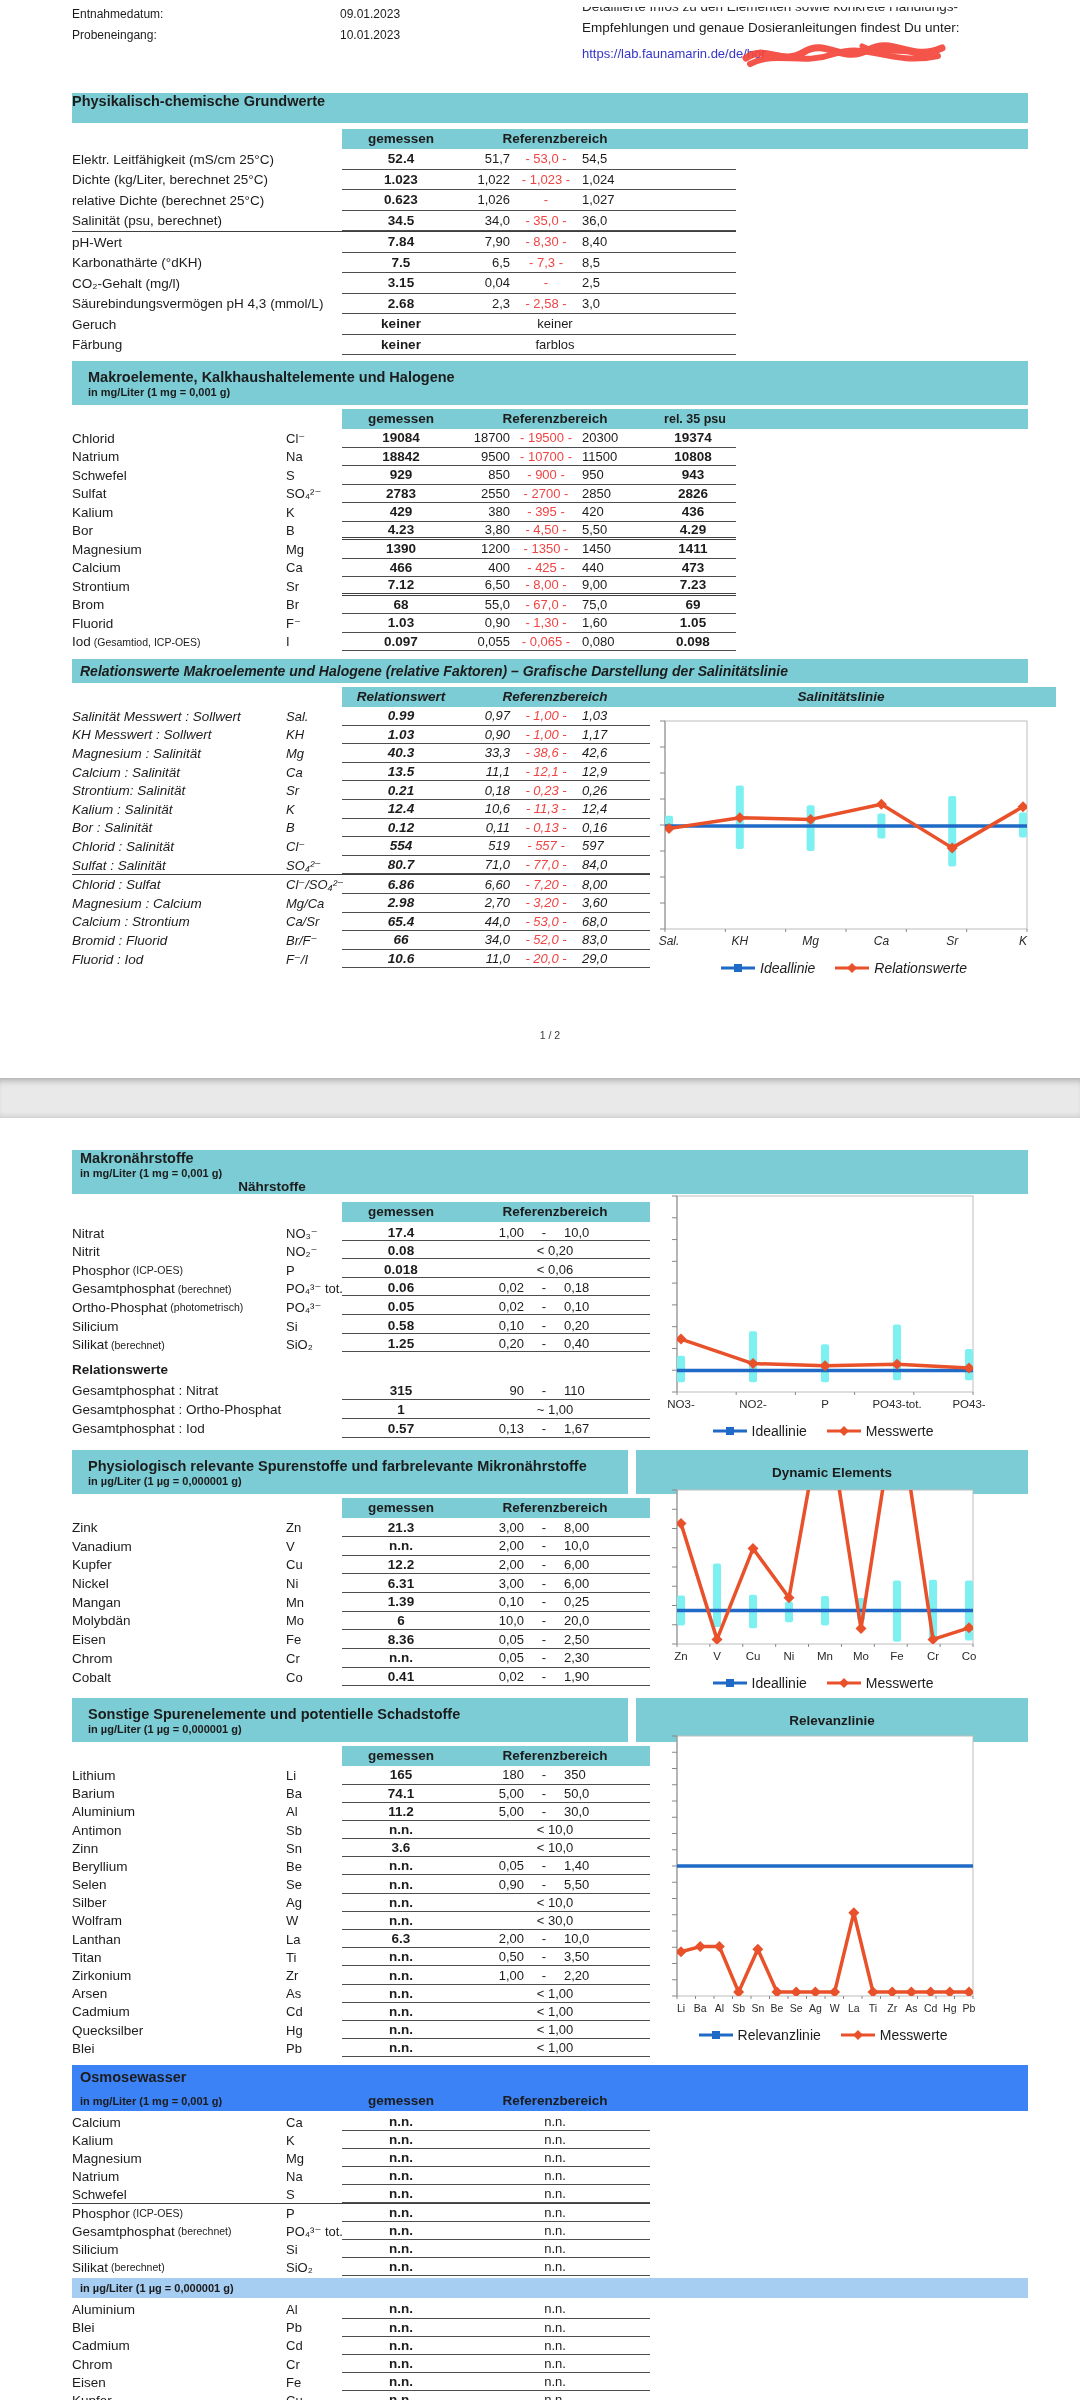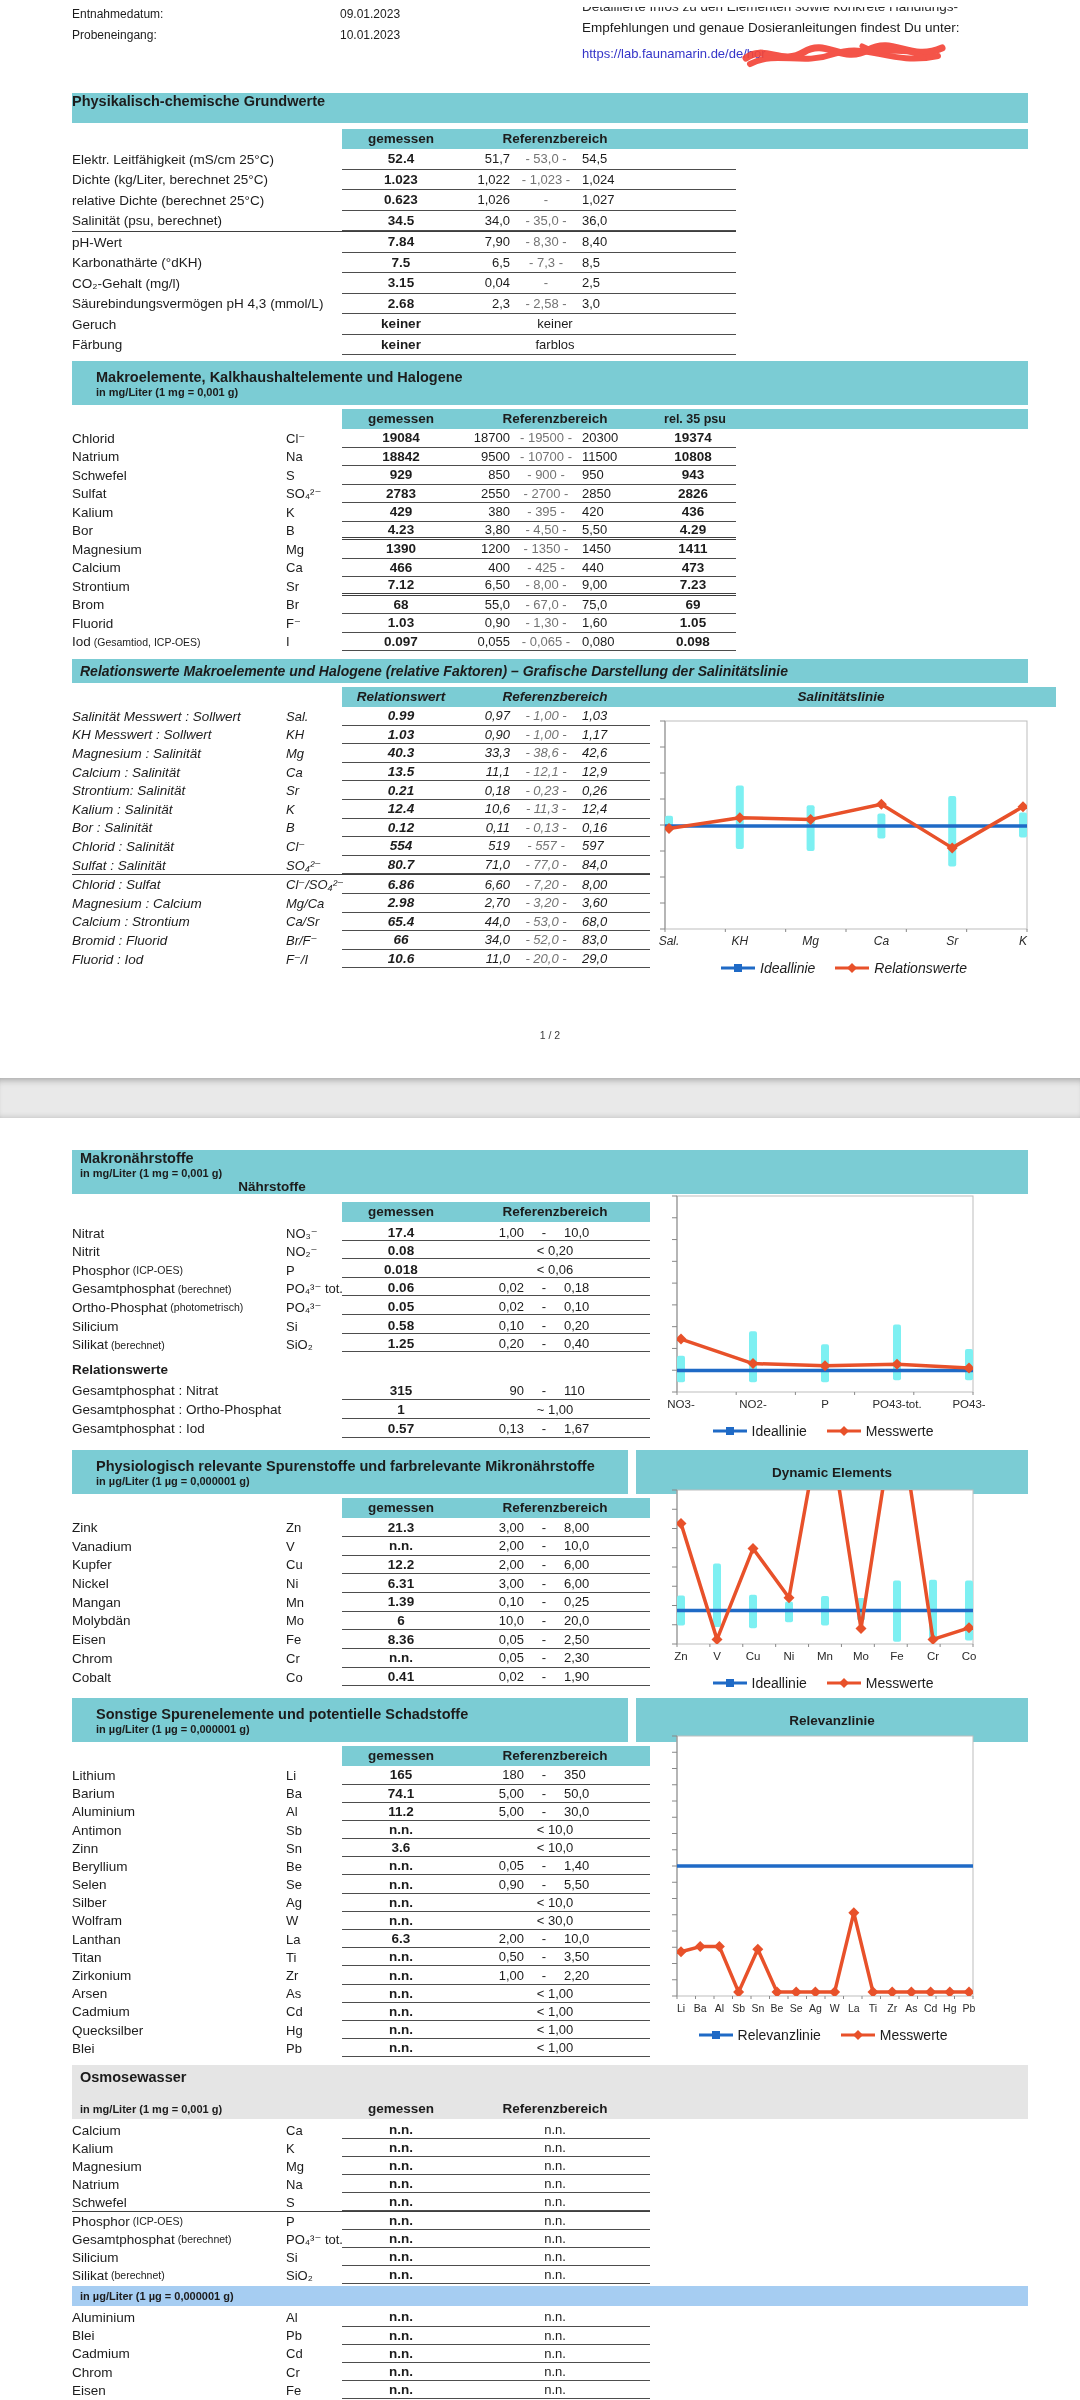--- a/index.html
+++ b/index.html
@@ -20,21 +20,21 @@
   .hdr-right .l2{font-size:13.5px;margin-top:3px;}
   .linkrow{position:relative;margin-top:11px;font-size:13px;}
   .linkrow a{color:#3535c8;text-decoration:none;}
   .scribble{position:absolute;left:160px;top:-10px;}
 
   
   .band{background:#7bccd4;box-sizing:border-box;}
   .band .t{font-weight:700;font-size:14.5px;}
   .band .u{font-weight:700;font-size:11px;margin-top:1px;}
   .band-s{height:30px;display:flex;align-items:flex-start;}
-  .band-m{height:44px;display:flex;flex-direction:column;justify-content:center;padding-left:24px;}
+  .band-m{height:44px;display:flex;flex-direction:column;justify-content:center;padding-left:16px;}
   .band-thin{height:24px;display:flex;align-items:center;padding-left:8px;}
   .band-split{display:flex;gap:8px;}
   .band-split .left{flex:1;}
   .band-split .right{width:392px;display:flex;align-items:center;justify-content:center;font-weight:700;font-size:13.5px;padding-left:0;}
   .band-cont{display:flex;padding-left:0;}
   .band-cont .lpart{flex:1;display:flex;flex-direction:column;justify-content:center;padding-left:8px;}
   .band-cont .rpart{width:400px;display:flex;align-items:center;justify-content:center;font-weight:700;font-size:13.5px;}
 
   
   .cb{position:relative;height:20px;}
@@ -55,39 +55,39 @@
   .rowline{display:flex;align-items:center;border-bottom:1.4px solid #4d4d4d;}
   .rowline.heavy{border-bottom:3px double #3e3e3e;}
   .t-sec1 .rowline,.t-sec2 .rowline{width:394px;}
   .t-sec3 .rowline,.t-p2 .rowline{width:308px;}
   .c-val{width:118px;text-align:center;font-weight:700;font-size:13.5px;}
   .c-ref{width:190px;display:flex;align-items:center;font-size:13px;}
   .ref-text{width:100%;text-align:center;}
   .r-min{width:50px;text-align:right;}
   .r-mid{width:72px;text-align:center;white-space:nowrap;}
   .r-max{width:68px;text-align:left;}
-  .g{color:#737373;}
+  .g{color:#ef4444;}
   .r2-min{width:64px;text-align:right;}
   .r2-d{width:40px;text-align:center;}
   .r2-max{width:86px;text-align:left;}
   .c-rel{width:86px;text-align:center;font-weight:700;font-size:13.5px;}
   .t-sec1 .row{height:20.5px;}
   .t-sec2 .row{height:18.5px;}
   .t-sec3 .row{height:18.6px;}
   .t-p2a .row{height:18.6px;align-items:flex-end;}
   .t-p2rel .row{height:19px;}
   .t-p2b .row{height:18.7px;}
   .t-p2c .row{height:18.2px;}
   .t-osmo .row{height:18px;}
   .t-osmo2 .row{height:18.2px;}
 
   .subhead{font-weight:700;font-size:13.5px;margin:10px 0 4px 0;}
 
   
-  .band-osmo{position:relative;height:54px;background:#e5e5e5;}
+  .band-osmo{position:relative;height:46px;background:#3b82f6;}
   .band-osmo .t{position:absolute;left:8px;top:4px;font-weight:700;font-size:14.5px;}
   .band-osmo .u{position:absolute;left:8px;bottom:4px;font-weight:700;font-size:11px;}
   .band-osmo .h{position:absolute;bottom:3px;font-weight:700;font-size:13.5px;text-align:center;}
   .band-osmo .h.hg{left:270px;width:118px;}
   .band-osmo .h.hr{left:388px;width:190px;}
   .band-osmo2{height:20px;background:#a6cdf2;display:flex;align-items:center;padding-left:8px;font-weight:700;font-size:11px;box-sizing:border-box;}
 
   .sec{position:relative;}
   .chartwrap{position:absolute;}
   #chart1{left:577px;top:56px;}

